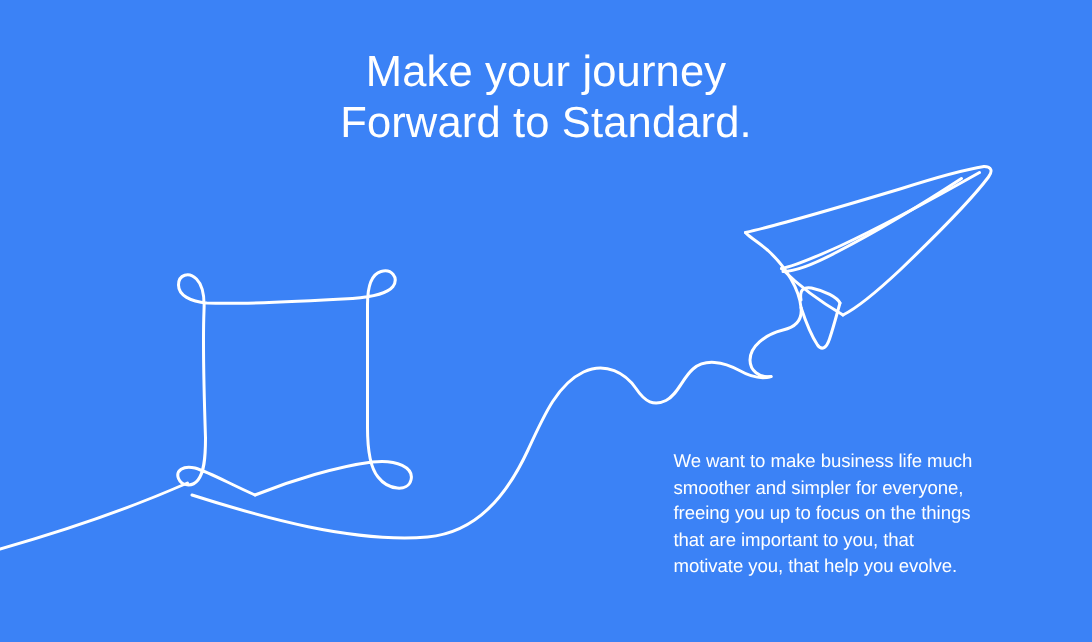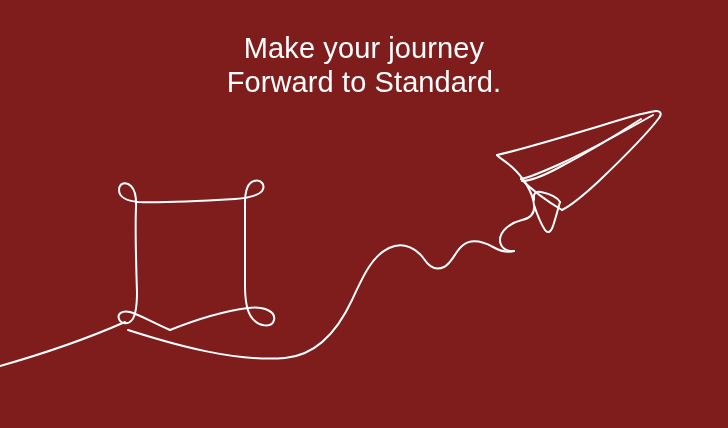--- a/index.html
+++ b/index.html
@@ -6,21 +6,21 @@
   html, body {
     margin: 0;
     padding: 0;
     background: #ffffff;
   }
   #banner {
     position: relative;
     width: 728px;
     height: 428px;
     overflow: hidden;
-    background: #7f1d1d;
+    background: #3b82f6;
     font-family: "Liberation Sans", sans-serif;
     -webkit-font-smoothing: antialiased;
   }
   #artwork {
     position: absolute;
     left: 0;
     top: 0;
     width: 728px;
     height: 428px;
     pointer-events: none;
@@ -147,14 +147,19 @@
       <path d="M560 202
                C 558 198, 550 194, 541 192
                C 535 191, 533 194, 534 200"></path>
     </g>
 
   </svg>
 
   <div id="heading">Make your journey
 Forward to Standard.</div>
 
+  <div id="paragraph">We want to make business life much
+smoother and simpler for everyone,
+freeing you up to focus on the things
+that are important to you, that
+motivate you, that help you evolve.</div>
 
 </div>
 
 </body></html>

